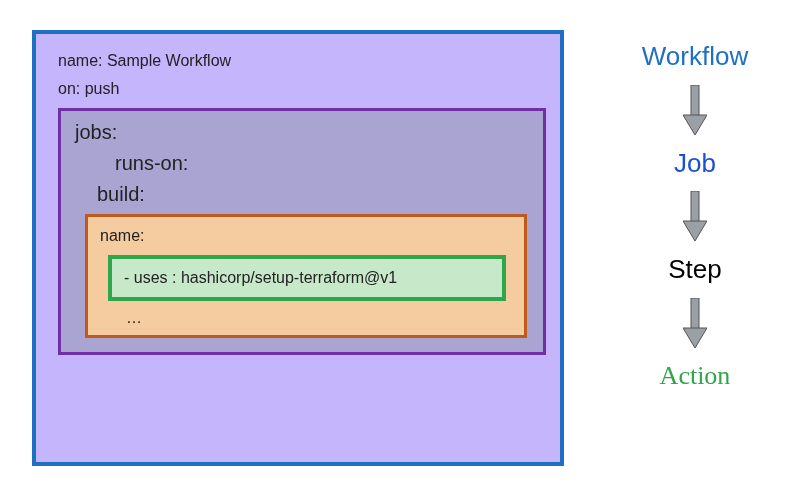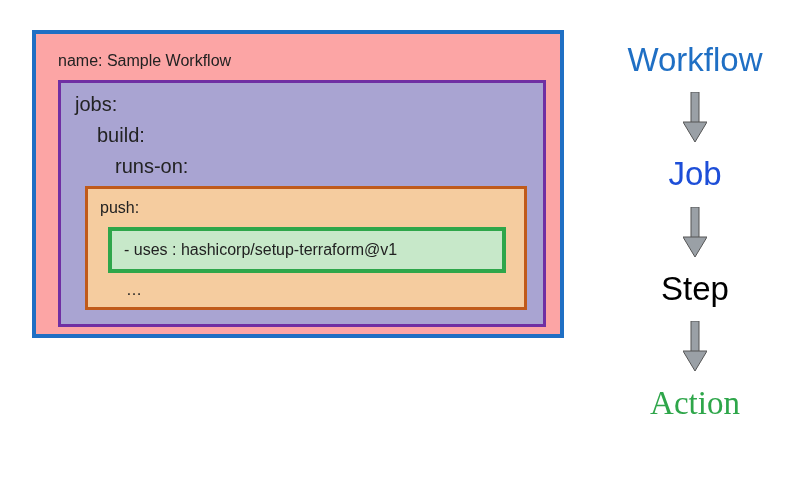--- a/index.html
+++ b/index.html
@@ -8,22 +8,22 @@
     height: 500px;
     background: #ffffff;
     font-family: Arial, Helvetica, sans-serif;
     position: relative;
   }
   .workflow-box {
     position: absolute;
     left: 32px;
     top: 30px;
     width: 532px;
-    height: 308px;
-    background: #fca5a5;
+    height: 436px;
+    background: #c4b5fd;
     border: 4px solid #1f6fc4;
     padding: 18px 14px 12px 22px;
     color: #222;
   }
   .workflow-box .line { font-size: 16px; margin-bottom: 10px; }
   .job-box {
     margin-top: 8px;
     background: #a9a4d2;
     border: 3px solid #702fa3;
     padding: 10px 14px 14px 14px;
@@ -53,47 +53,48 @@
   .legend {
     position: absolute;
     left: 605px;
     top: 42px;
     width: 180px;
     display: flex;
     flex-direction: column;
     align-items: center;
   }
   .legend-label {
-    font-size: 33px;
+    font-size: 26px;
     font-weight: 400;
     text-align: right;
     line-height: 1.1;
   }
   .lw { color: #1f6fc4; }
   .lj { color: #1d4ed8; }
   .ls { color: #000000; }
   .la { color: #2ea64a; font-family: Liberation Serif, serif; }
   .arrow {
     margin: 14px 0 14px 0;
   }
   .arrow svg { display: block; }
 </style>
 </head>
 <body>
 
 <div class="workflow-box">
   <div class="line">name: Sample Workflow</div>
+  <div class="line">on: push</div>
 
   <div class="job-box">
     <div class="line">jobs:</div>
+    <div class="line indent-2">runs-on:</div>
     <div class="line indent-1">build:</div>
-    <div class="line indent-2">runs-on:</div>
 
     <div class="step-box">
-      <div class="line">push:</div>
+      <div class="line">name:</div>
 
       <div class="action-box">
         <span>- uses : hashicorp/setup-terraform@v1</span>
       </div>
 
       <div class="ellipsis">…</div>
     </div>
   </div>
 </div>
 

